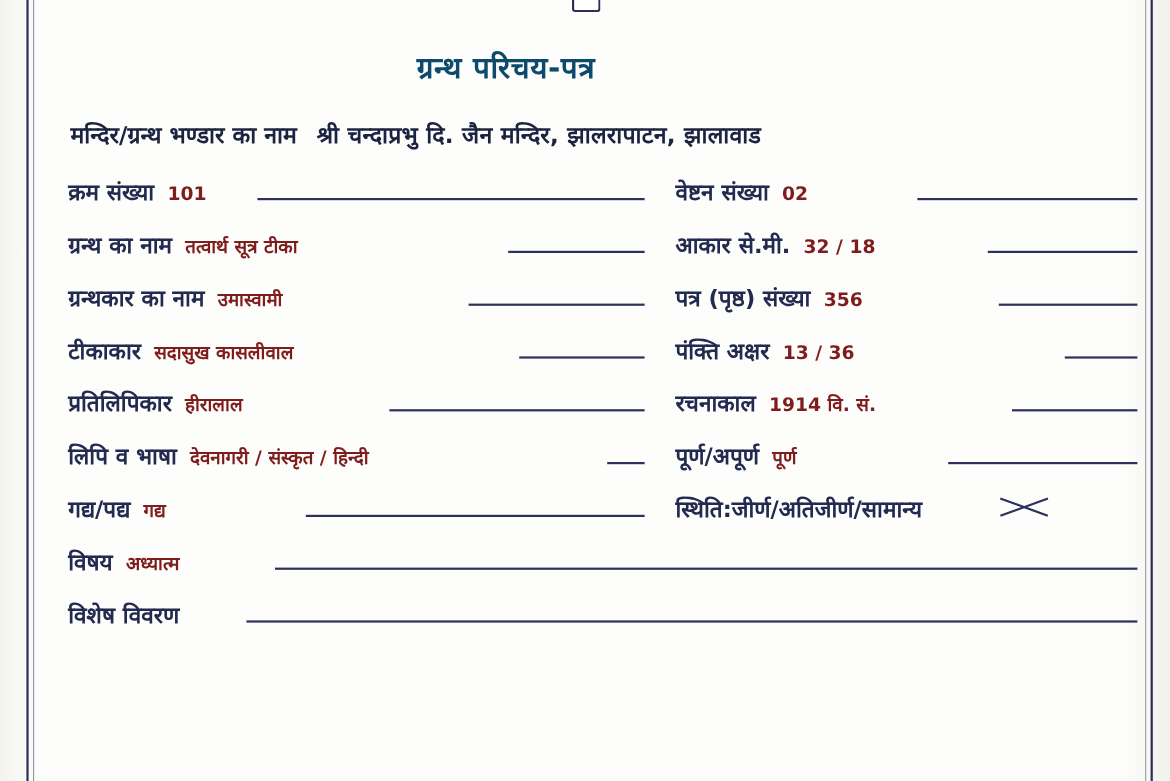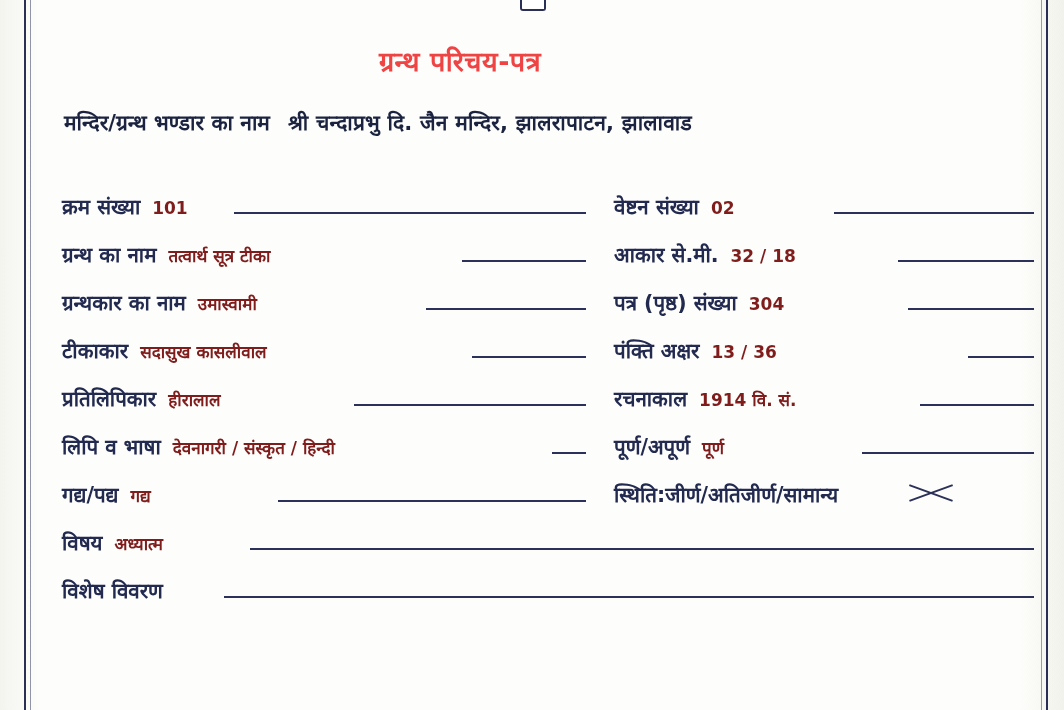--- a/index.html
+++ b/index.html
@@ -80,21 +80,21 @@
 
   .title {
     position: absolute;
     top: 42px;
     left: 0;
     width: 920px;
     text-align: center;
     font-size: 27px;
     letter-spacing: .5px;
     font-weight: 700;
-    color: #ef4444;
+    color: #0c4a6e;
   }
 
   .temple-row {
     position: absolute;
     top: 108px;
     left: 64px;
     right: 44px;
     display: flex;
     align-items: baseline;
     gap: 18px;
@@ -105,21 +105,20 @@
     white-space: nowrap;
     font-weight: 600;
     letter-spacing: .2px;
   }
 
   .grid {
     position: absolute;
     top: 160px;
     left: 62px;
     width: 972px;
-    margin-top: 32px;
   }
   .row {
     position: relative;
     height: 48px;
   }
   .cell {
     position: absolute;
     top: 0;
     display: flex;
     align-items: baseline;
@@ -219,21 +218,21 @@
 
     <div class="row">
       <div class="rule" style="left:364px;width:160px;"></div>
       <div class="rule" style="left:846px;width:126px;"></div>
       <div class="cell left">
         <span class="label">ग्रन्थकार का नाम</span>
         <span class="value">उमास्वामी</span>
       </div>
       <div class="cell right">
         <span class="label">पत्र (पृष्ठ) संख्या</span>
-        <span class="value">304</span>
+        <span class="value">356</span>
       </div>
     </div>
 
     <div class="row">
       <div class="rule" style="left:410px;width:114px;"></div>
       <div class="rule short-tick" style="left:906px;width:66px;"></div>
       <div class="cell left">
         <span class="label">टीकाकार</span>
         <span class="value">सदासुख कासलीवाल</span>
       </div>

